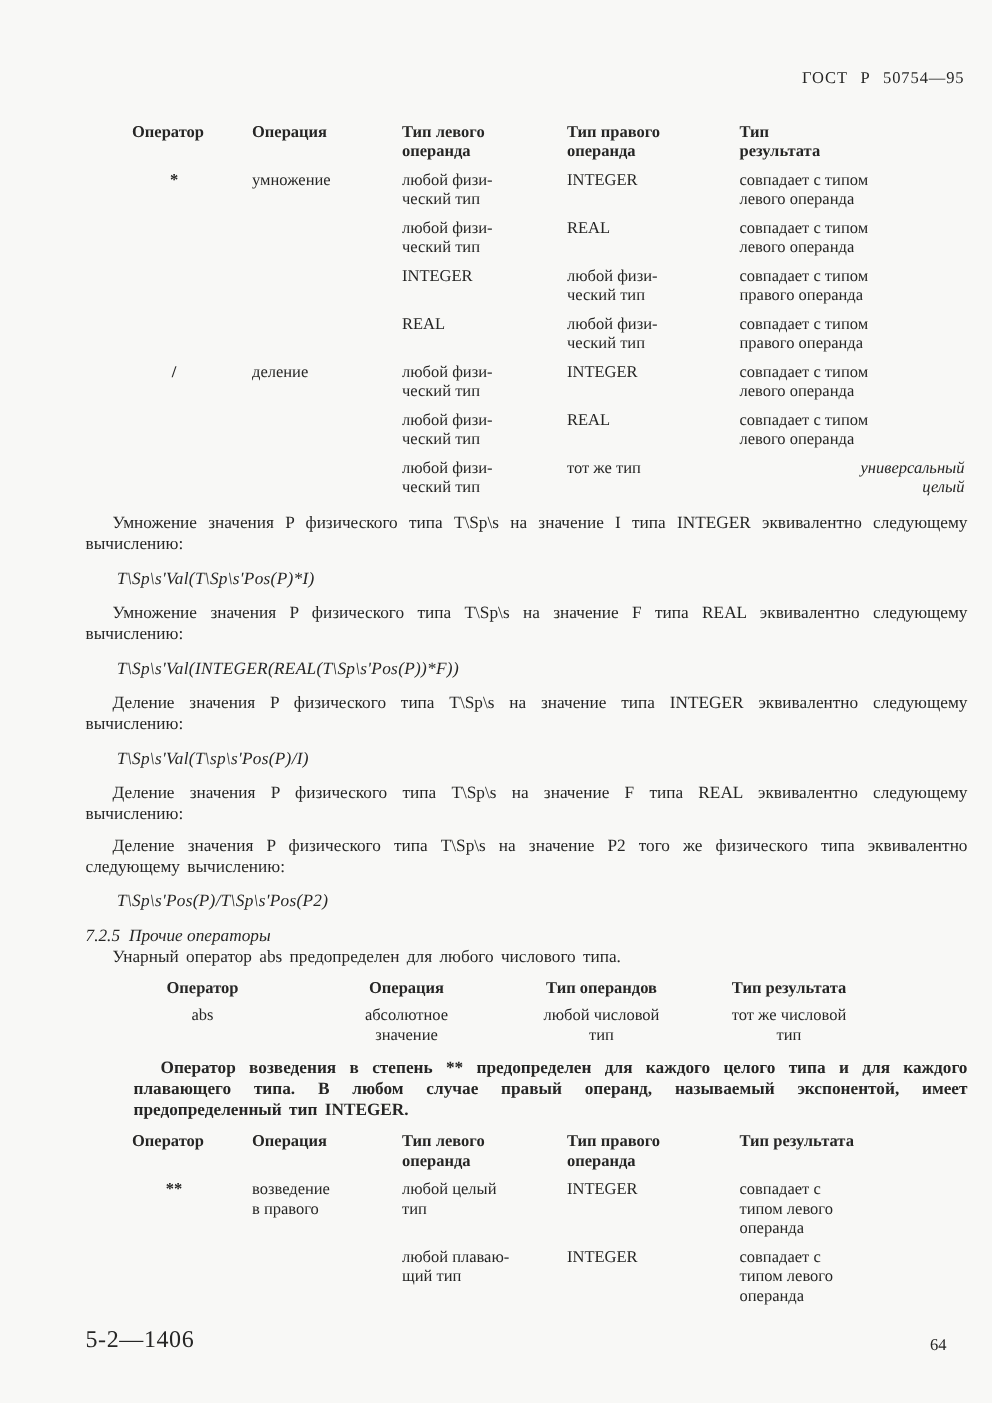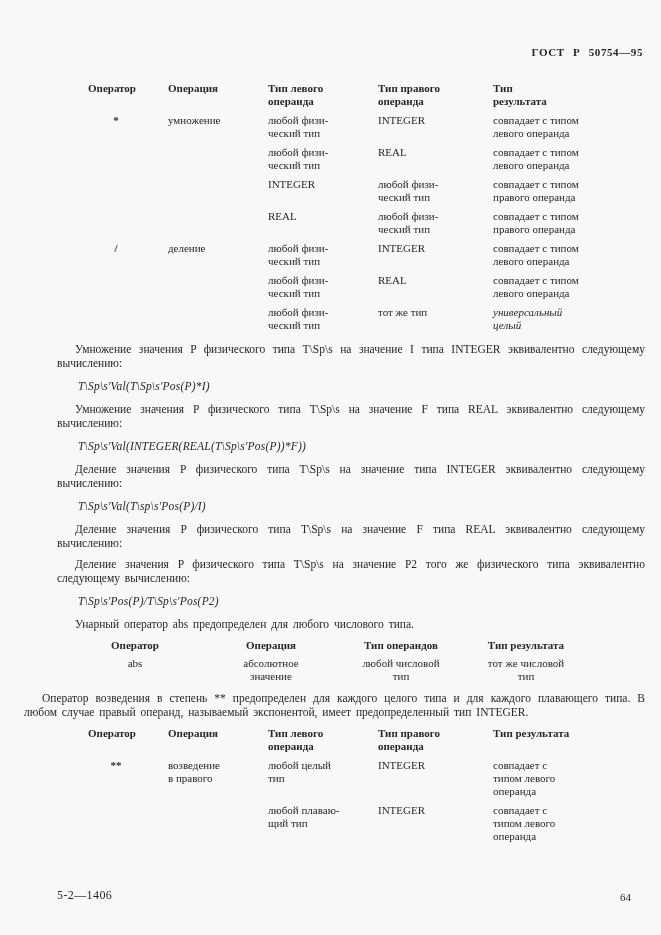--- a/index.html
+++ b/index.html
@@ -9,35 +9,35 @@
     color:#262625;
     font-family:"Liberation Serif","DejaVu Serif",serif;
     overflow:hidden;
     position:relative;
   }
   .page { width:661px; height:935px; position:relative; }
 
   .gost-header {
     margin:46px 18px 0 0;
     text-align:right;
-    font-weight:bold;
+    font-weight:normal;
     font-size:11px;
     letter-spacing:0.6px;
     word-spacing:5px;
   }
 
   
   .tbl { display:grid; row-gap:6px; font-size:11px; line-height:13px; }
   .tbl5 { grid-template-columns:80px 100px 110px 115px 150px; margin-left:88px; margin-top:24px; }
   .tbl5b{ grid-template-columns:80px 100px 110px 115px 150px; margin-left:88px; margin-top:8px; }
   .trow { display:contents; }
   .cell { white-space:pre-line; }
   .hd   { font-weight:bold; white-space:pre-line; }
   .c-op { text-align:center; padding-right:24px; font-weight:bold; }
-  .em   { font-style:italic; }
+  .em   { font-style:italic;text-align:right; }
 
   
   .body-text { margin:10px 16px 0 57px; }
   .para {
     margin:7px 0 0 0;
     text-indent:18px;
     text-align:justify;
     font-size:11.5px;
     line-height:14px;
     word-spacing:2px;
@@ -74,21 +74,21 @@
   }
 
   .footer {
     position:absolute;
     left:57px; right:30px;
     bottom:78px;
     display:flex;
     justify-content:space-between;
     align-items:flex-end;
   }
-  .footer-code { font-size:12px; letter-spacing:0.4px; }
+  .footer-code { font-size:16px; letter-spacing:0.4px; }
   .page-number { font-size:11px; }
 </style>
 </head>
 <body>
 
 <div class="page">
 
   <div class="gost-header">ГОСТ Р 50754—95</div>
 
   <div class="tbl tbl5">
@@ -172,41 +172,44 @@
     <div class="code">T\Sp\s'Val(T\Sp\s'Pos(P)*I)</div>
     <p class="para">Умножение значения P физического типа T\Sp\s на значение F типа REAL эквивалентно следующему вычислению:</p>
     <div class="code">T\Sp\s'Val(INTEGER(REAL(T\Sp\s'Pos(P))*F))</div>
     <p class="para">Деление значения P физического типа T\Sp\s на значение типа INTEGER эквивалентно следующему вычислению:</p>
     <div class="code">T\Sp\s'Val(T\sp\s'Pos(P)/I)</div>
     <p class="para">Деление значения P физического типа T\Sp\s на значение F типа REAL эквивалентно следующему вычислению:</p>
     <p class="para">Деление значения P физического типа T\Sp\s на значение P2 того же физического типа эквивалентно следующему вычислению:</p>
     <div class="code">T\Sp\s'Pos(P)/T\Sp\s'Pos(P2)</div>
   </div>
 
+  <div class="section-heading">
+    <span class="num">7.2.5</span><span>Прочие операторы</span>
+  </div>
   <div class="section-intro">Унарный оператор abs предопределен для любого числового типа.</div>
 
   <div class="tbl tbl4">
     <div class="trow">
       <div class="hd">Оператор</div>
       <div class="hd">Операция</div>
       <div class="hd">Тип операндов</div>
       <div class="hd">Тип результата</div>
     </div>
     <div class="trow">
       <div class="cell">abs</div>
       <div class="cell">абсолютное
 значение</div>
       <div class="cell">любой числовой
 тип</div>
       <div class="cell">тот же числовой
 тип</div>
     </div>
   </div>
 
-  <p class="para" style="margin:8px 16px 0 24px;">Оператор возведения в степень ** предопределен для каждого целого типа и для каждого плавающего типа. В любом случае правый операнд, называемый экспонентой, имеет предопределенный тип INTEGER.</p>
+  <p class="para" style="margin:8px 16px 0 89px;font-weight:bold;">Оператор возведения в степень ** предопределен для каждого целого типа и для каждого плавающего типа. В любом случае правый операнд, называемый экспонентой, имеет предопределенный тип INTEGER.</p>
 
   <div class="tbl tbl5b">
     <div class="trow">
       <div class="hd">Оператор</div>
       <div class="hd">Операция</div>
       <div class="hd">Тип левого
 операнда</div>
       <div class="hd">Тип правого
 операнда</div>
       <div class="hd">Тип результата</div>

